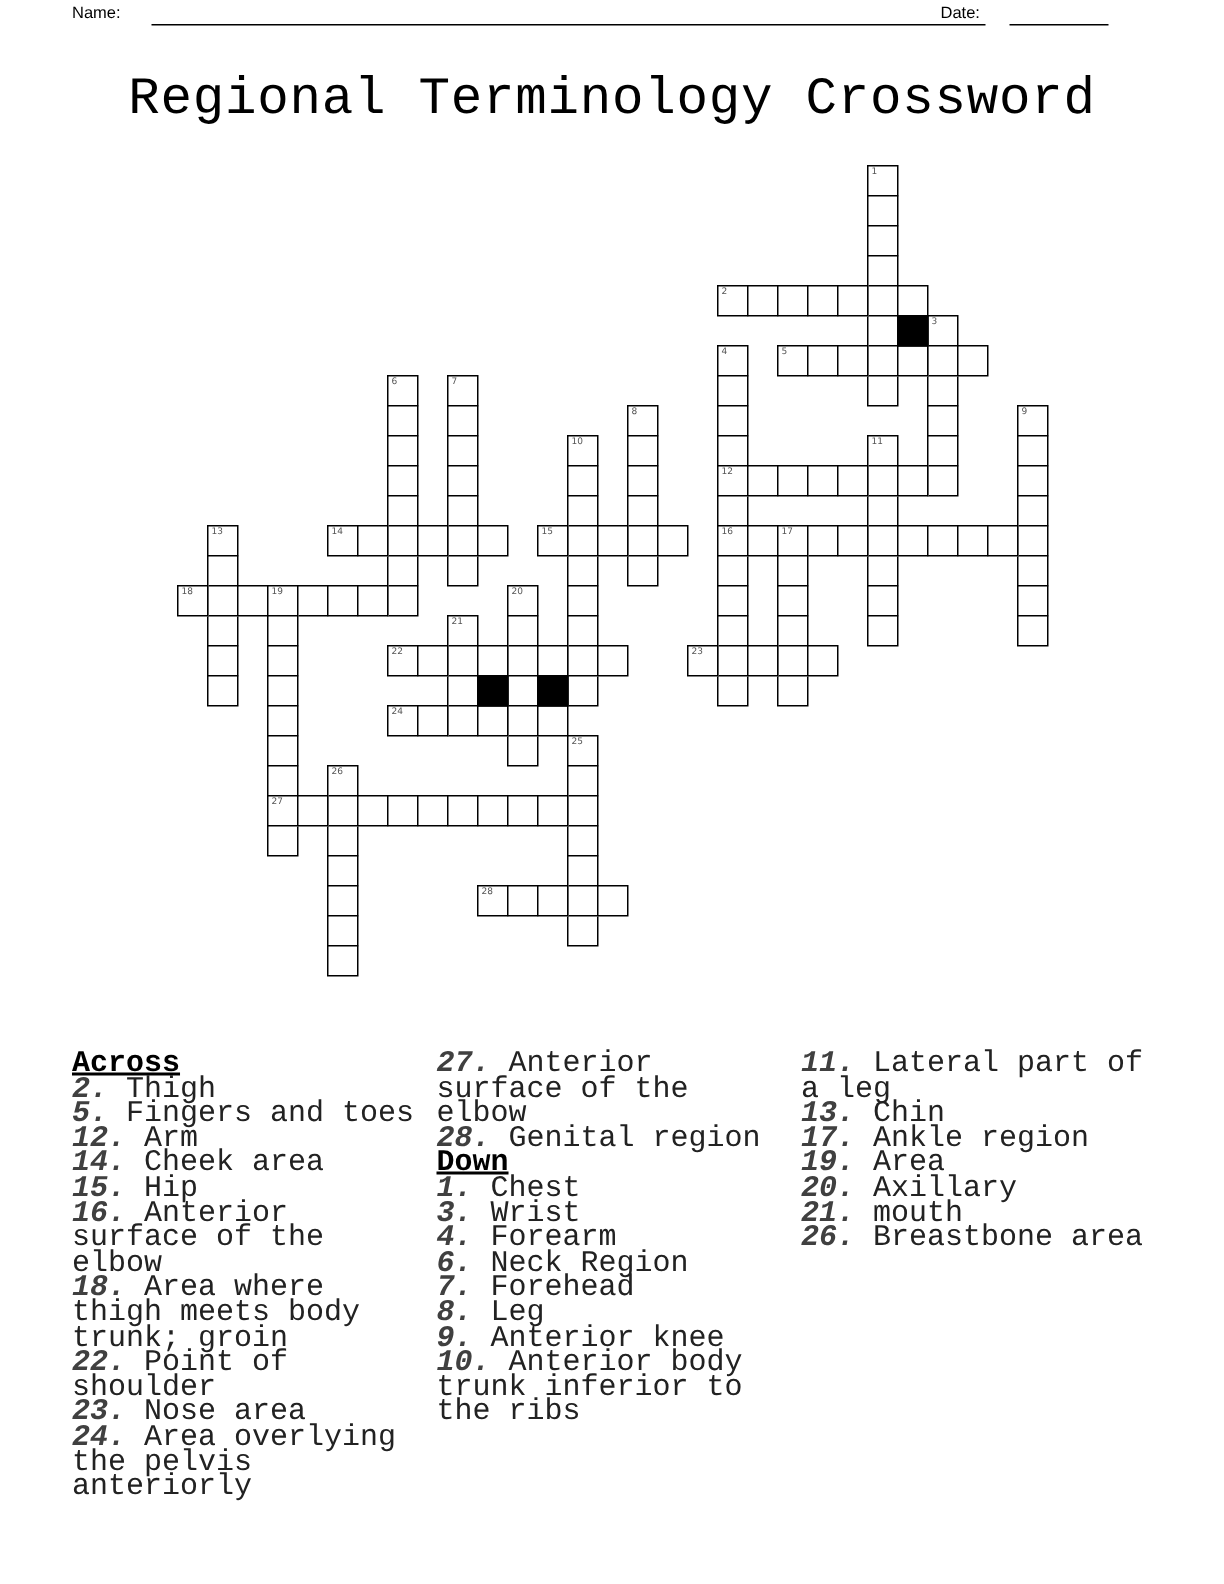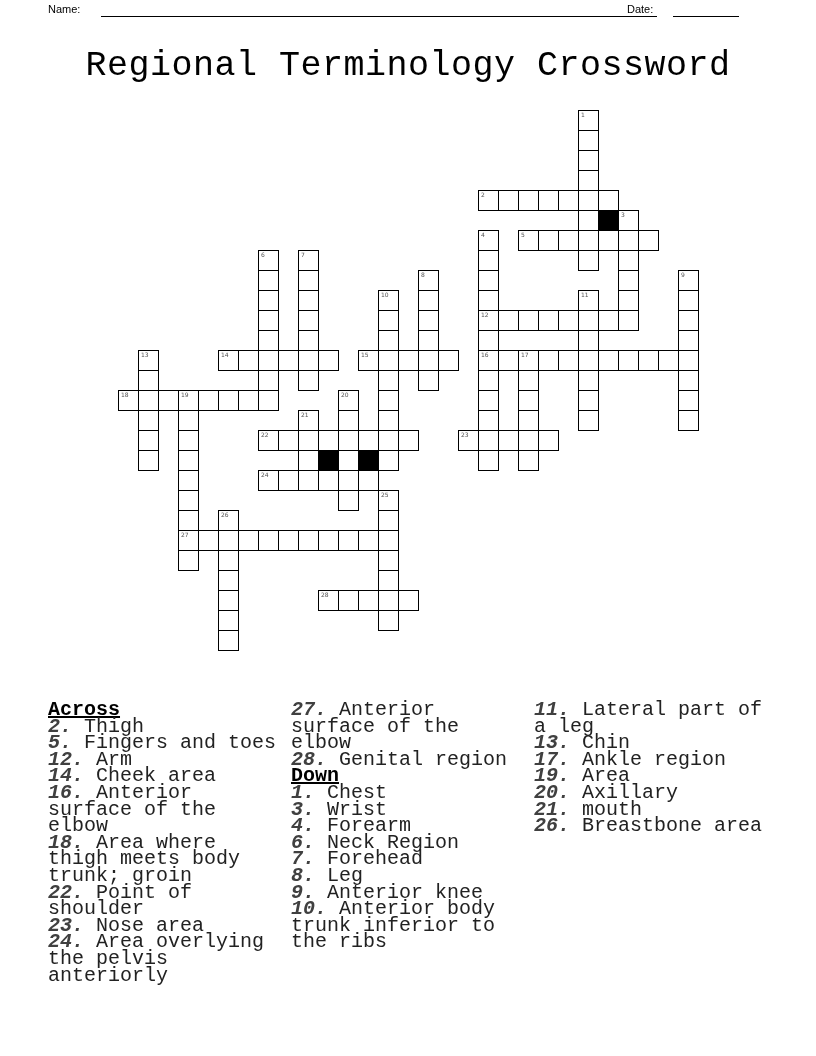--- a/index.html
+++ b/index.html
@@ -285,20 +285,21 @@
     <div class="cell black" style="left: 200px; top: 340px;"></div>
     <div class="cell black" style="left: 240px; top: 340px;"></div>
   </div>
 
 <div class="clues col1">
   <span class="heading">Across</span>
   <span class="clue"><b>2.</b> <span>Thigh</span></span>
   <span class="clue"><b>5.</b> <span>Fingers and toes</span></span>
   <span class="clue"><b>12.</b> <span>Arm</span></span>
   <span class="clue"><b>14.</b> <span>Cheek area</span></span>
+  <span class="clue"><b>15.</b> <span>Hip</span></span>
   <span class="clue"><b>16.</b> <span>Anterior surface of the elbow</span></span>
   <span class="clue"><b>18.</b> <span>Area where thigh meets body trunk; groin</span></span>
   <span class="clue"><b>22.</b> <span>Point of shoulder</span></span>
   <span class="clue"><b>23.</b> <span>Nose area</span></span>
   <span class="clue"><b>24.</b> <span>Area overlying the pelvis anteriorly</span></span>
 </div>
 
 <div class="clues col2">
   <span class="clue"><b>27.</b> <span>Anterior surface of the elbow</span></span>
   <span class="clue"><b>28.</b> <span>Genital region</span></span>

